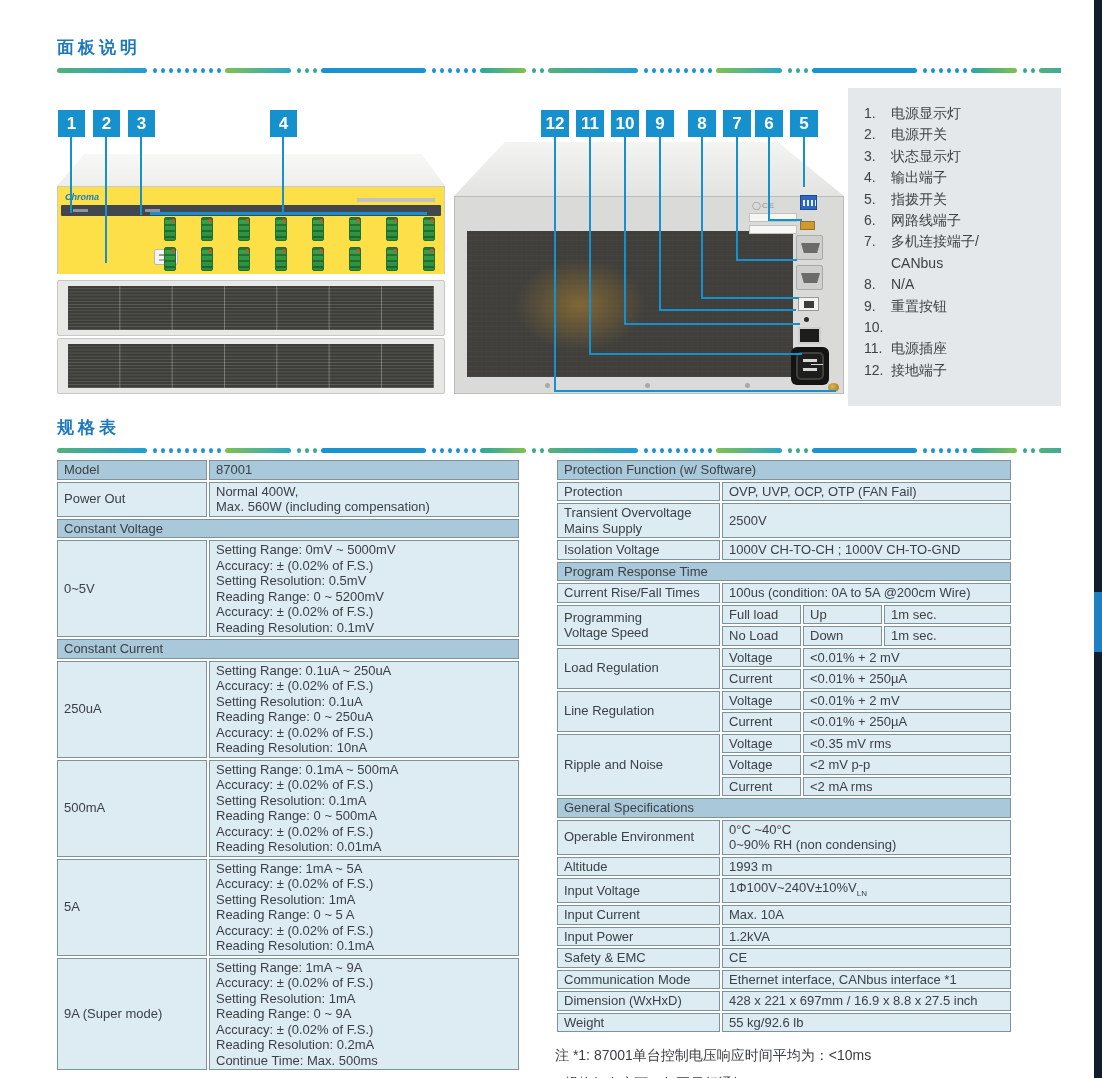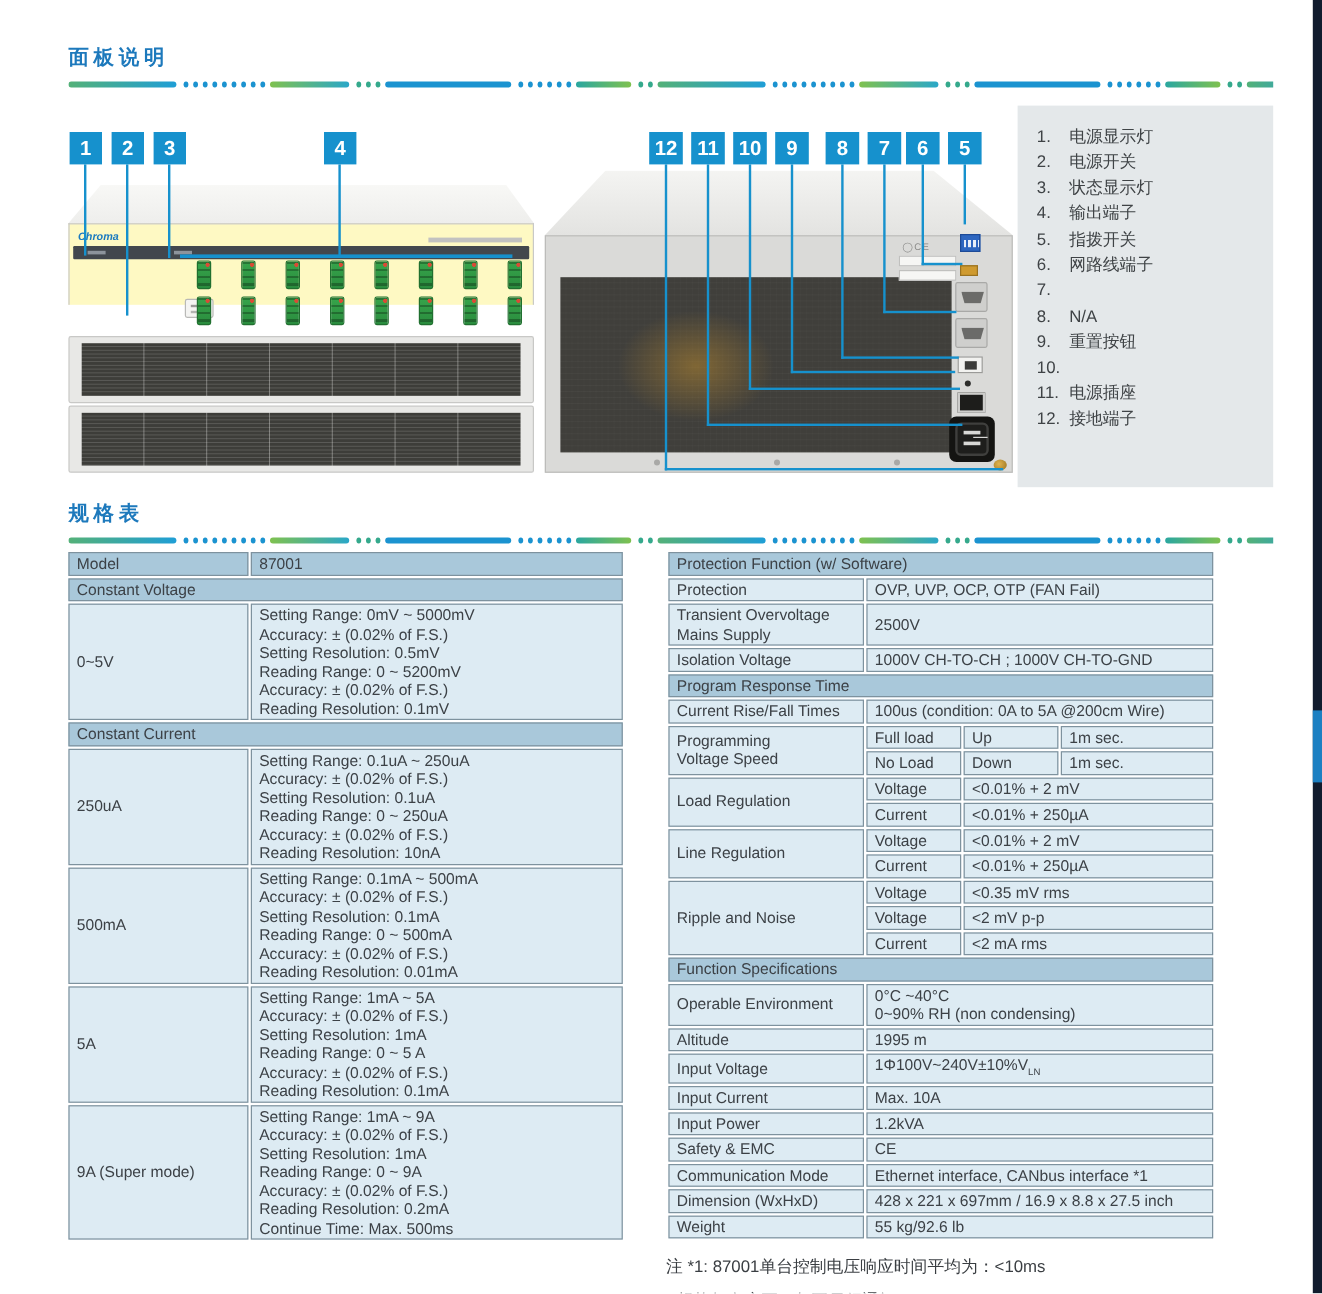--- a/index.html
+++ b/index.html
@@ -44,21 +44,21 @@
   #fig-front{left:55px;top:108px;width:392px;height:286px;}
   #fig-rear{left:448px;top:108px;width:400px;height:292px;}
   .co-box{position:absolute;top:2px;height:27px;background:var(--callout-blue);color:#fff;
     font-size:17px;font-weight:bold;display:flex;align-items:center;justify-content:center;z-index:5;}
   #fig-front .co-box{width:27px;}
   #fig-rear .co-box{width:28px;}
   .cline{position:absolute;background:var(--callout-blue);z-index:4;}
 
   .dev-top{position:absolute;left:2px;top:46px;width:388px;height:32px;
     clip-path:polygon(7% 0,94% 0,100% 100%,0 100%);background:linear-gradient(180deg,#f8f8f6,#eeeeec);}
-  .dev-face{position:absolute;left:2px;top:78px;width:388px;height:68px;background:#fef9c3;border:1px solid #c9c9c7;border-bottom:none;}
+  .dev-face{position:absolute;left:2px;top:78px;width:388px;height:88px;background:#fde047;border:1px solid #c9c9c7;border-bottom:none;}
   .logo{position:absolute;left:7px;top:5px;font-size:9px;font-weight:bold;font-style:italic;color:#1b7ac0;}
   .model-bar{position:absolute;right:9px;top:11px;width:78px;height:4px;background:#c2c2c0;}
   .front-strip{position:absolute;left:3px;top:18px;right:3px;height:11px;background:#42474d;border-radius:1px;}
   .strip-label{position:absolute;top:4px;width:15px;height:3px;background:#8d949c;}
   .sl1{left:12px;} .sl2{left:84px;}
   .conn{position:absolute;width:12px;height:24px;border-radius:2px;border:1px solid #20702f;
     background:
       radial-gradient(circle at 80% 12%, #d94b35 0 1.5px, transparent 2px),
       repeating-linear-gradient(180deg, rgba(0,0,0,.28) 0 2px, transparent 2px 6px),
       linear-gradient(180deg,#37a54b,#2a8c3e);}
@@ -289,20 +289,21 @@
       <div class="lg-row">
         <span class="lg-num">5.</span>
         <span class="lg-txt">指拨开关</span>
       </div>
       <div class="lg-row">
         <span class="lg-num">6.</span>
         <span class="lg-txt">网路线端子</span>
       </div>
       <div class="lg-row">
         <span class="lg-num">7.</span>
+        <span class="lg-txt">多机连接端子/<div>CANbus</div></span>
       </div>
       <div class="lg-row">
         <span class="lg-num">8.</span>
         <span class="lg-txt">N/A</span>
       </div>
       <div class="lg-row">
         <span class="lg-num">9.</span>
         <span class="lg-txt">重置按钮</span>
       </div>
       <div class="lg-row">
@@ -374,20 +375,27 @@
   <div id="left-table-wrap">
       <table class="spec-table">
         <colgroup>
           <col style="width: 150px;">
           <col>
         </colgroup>
         <tbody>
           <tr>
             <td class="sec">Model</td>
             <td class="sec" colspan="1">87001</td>
+          </tr>
+          <tr>
+            <td>Power Out</td>
+            <td colspan="1">
+              <div>Normal 400W,</div>
+              <div>Max. 560W (including compensation)</div>
+            </td>
           </tr>
           <tr>
             <td class="sec" colspan="2">Constant Voltage</td>
           </tr>
           <tr>
             <td>0~5V</td>
             <td colspan="1">
               <div>Setting Range: 0mV ~ 5000mV</div>
               <div>Accuracy: ± (0.02% of F.S.)</div>
               <div>Setting Resolution: 0.5mV</div>
@@ -521,32 +529,32 @@
             </tr>
             <tr>
               <td>Voltage</td>
               <td colspan="2">&lt;2 mV p-p</td>
             </tr>
             <tr>
               <td>Current</td>
               <td colspan="2">&lt;2 mA rms</td>
             </tr>
             <tr>
-              <td class="sec" colspan="4">Function Specifications</td>
+              <td class="sec" colspan="4">General Specifications</td>
             </tr>
             <tr>
               <td>Operable Environment</td>
               <td colspan="3">
                 <div>0°C ~40°C</div>
                 <div>0~90% RH (non condensing)</div>
               </td>
             </tr>
             <tr>
               <td>Altitude</td>
-              <td colspan="3">1995 m</td>
+              <td colspan="3">1993 m</td>
             </tr>
             <tr>
               <td>Input Voltage</td>
               <td colspan="3">1Φ100V~240V±10%V<sub>LN</sub></td>
             </tr>
             <tr>
               <td>Input Current</td>
               <td colspan="3">Max. 10A</td>
             </tr>
             <tr>

